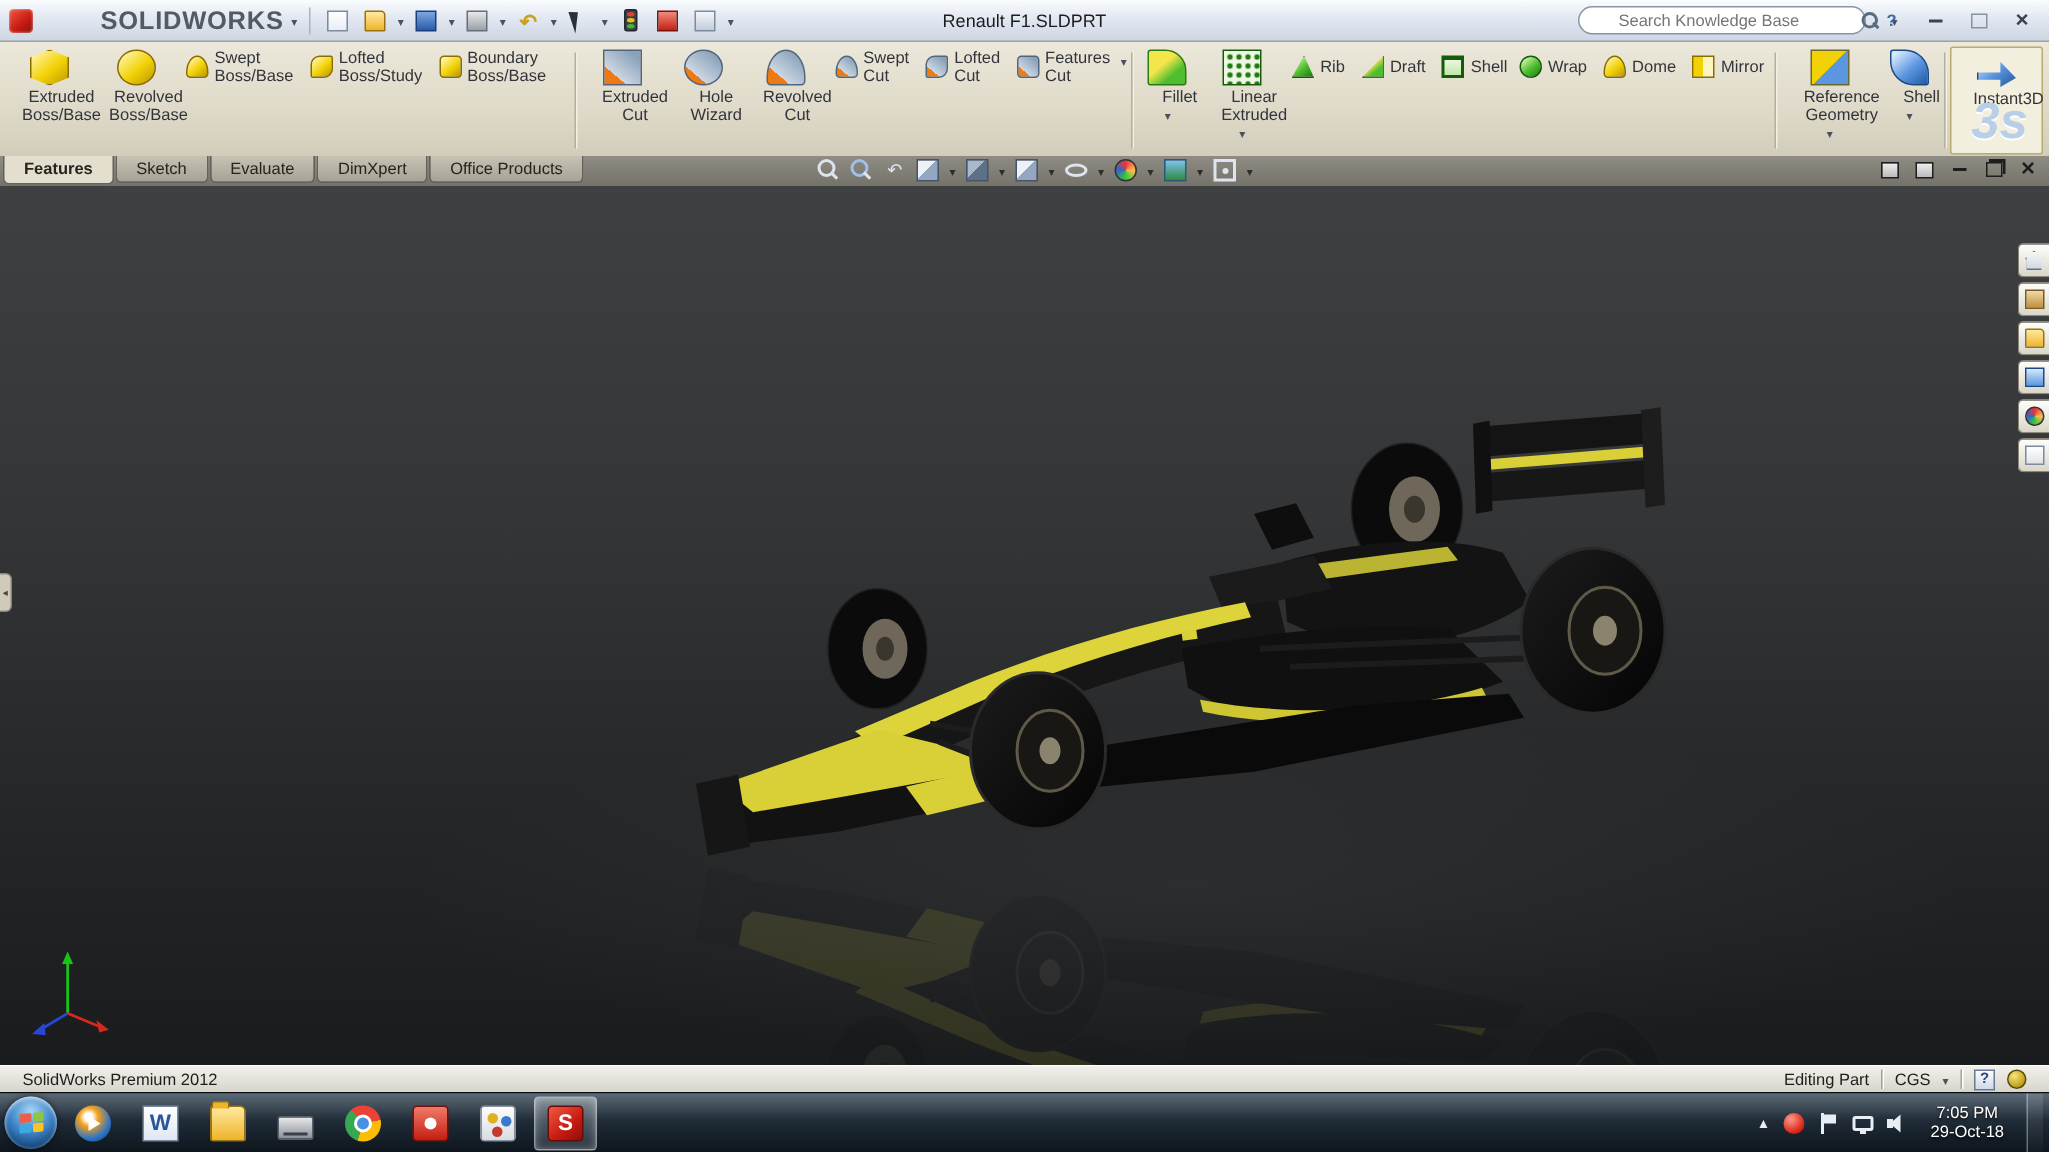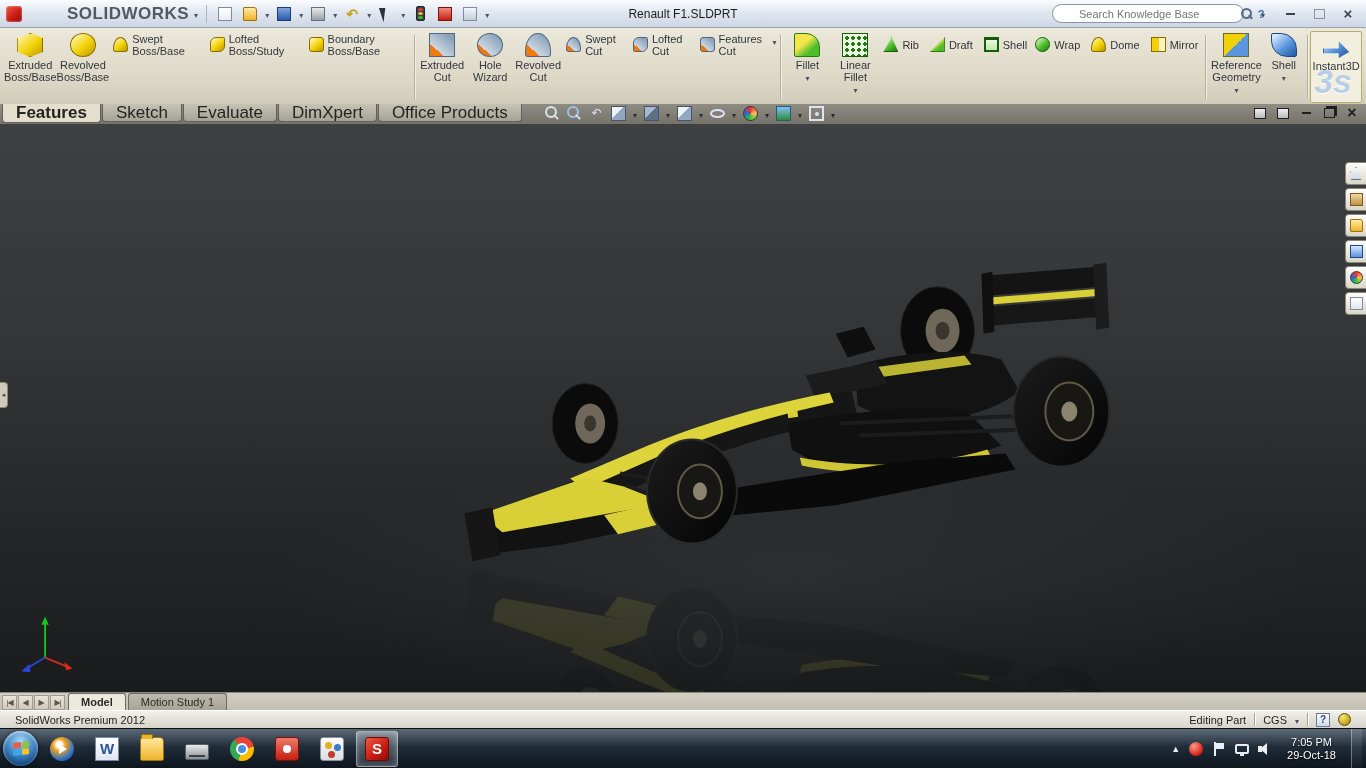--- a/index.html
+++ b/index.html
@@ -36,21 +36,21 @@
   .wbtn { width:24px; height:18px; display:flex; align-items:center; justify-content:center; color:#3c4350; font-size:11px; }
   .wg-help::before { content:"?"; font-weight:bold; color:#3a6aa8; }
   .wg-min::before { content:""; width:9px; height:2px; background:#3c4350; display:block; }
   .wg-max::before { content:""; width:9px; height:8px; border:1px solid #8a92a0; display:block; }
   .wg-close::before { content:"×"; font-size:15px; font-weight:bold; }
 
   
   .ribbon { height:76px; flex:0 0 76px; background:linear-gradient(#ece8da,#dcd7c5 70%,#d2cdba); display:flex; align-items:stretch; padding:3px 4px 1px 4px; position:relative; }
   .rsep { width:1px; background:#b3ae9d; margin:4px 3px; box-shadow:1px 0 0 #f2efe4; }
   .rlarge { width:58px; display:flex; flex-direction:column; align-items:center; padding-top:2px; text-align:center; color:#33343b; border-radius:2px; }
-  .rlarge .lab { white-space:pre-line; line-height:12px; margin-top:2px; }
+  .rlarge .lab { white-space:pre-line; line-height:12px; margin-top:2px;margin-left:16px; }
   .rlarge.toggled { background:#f3efdf; border:1px solid #b9ab6e; }
   .icon24 { width:26px; height:24px; }
   .icon16 { width:15px; height:15px; flex:0 0 15px; }
   .rsmallcol { display:flex; flex-direction:row; padding-top:5px; gap:3px; }
   .rsmall { display:flex; align-items:center; gap:4px; height:17px; color:#33343b; padding:0 4px; border-radius:2px; }
   .rcaret { height:10px; display:flex; align-items:center; justify-content:center; }
   .ib { border:1px solid rgba(0,0,0,.5); }
   .y  { background:linear-gradient(140deg,#fff3a6 10%,#f2d206 55%,#bb9600); border-color:#8a6d00; }
   .g  { background:linear-gradient(140deg,#d2f5b0 10%,#4fbe2e 55%,#1f7a10); border-color:#155c0a; }
   .cut{ background:linear-gradient(40deg,#f07a12 28%,#ccd7e3 28%,#8aa2ba 85%); border-color:#50667e; }
@@ -59,21 +59,21 @@
   .yb { background:linear-gradient(135deg,#f2d206 50%,#5b96e0 50%); border-color:#6a6a30; }
   .half{ background:linear-gradient(90deg,#f2d206 50%,#fcf4c0 50%); border-color:#8a6d00; }
   .rnd { border-radius:50%; }
   .dome{ border-radius:50% 50% 3px 3px / 75% 75% 3px 3px; }
   .hx  { clip-path:polygon(50% 0,100% 22%,100% 78%,50% 100%,0 78%,0 22%); border:none; outline:1px solid #8a6d00; outline-offset:-1px; }
   .dots{ background-color:#eef6e4; background-image:radial-gradient(circle,#1f7a10 1.6px,transparent 2.1px); background-size:6px 6px; background-position:1px 1px; border-color:#155c0a; }
   .ds-mark { position:absolute; right:14px; bottom:6px; font-size:34px; font-style:italic; font-weight:bold; color:#b9cfe8; line-height:1; text-shadow:0 1px 0 #fff; }
 
   
   .cmdstrip { height:20px; flex:0 0 20px; background:linear-gradient(#8f8c84,#75726a); display:flex; align-items:flex-start; padding-left:2px; position:relative; }
-  .ctab { height:18px; padding:0 13px; display:flex; align-items:center; font-size:17px; color:#26241f; background:linear-gradient(#c6c2b4,#a6a296); border:1px solid #64615a; border-top:none; border-radius:0 0 4px 4px; margin-right:1px; }
+  .ctab { height:18px; padding:0 13px; display:flex; align-items:center; font-size:11px; color:#26241f; background:linear-gradient(#c6c2b4,#a6a296); border:1px solid #64615a; border-top:none; border-radius:0 0 4px 4px; margin-right:1px; }
   .ctab.active { background:#e3decd; font-weight:bold; height:19px; }
   .hud { position:absolute; left:545px; top:2px; display:flex; align-items:center; gap:7px; }
   .hudic { width:15px; height:15px; position:relative; }
   .h-mag::before { content:""; position:absolute; width:8px; height:8px; border:2px solid #dde4ee; border-radius:50%; left:0; top:0; }
   .h-mag::after { content:""; position:absolute; width:6px; height:2px; background:#dde4ee; transform:rotate(45deg); left:8px; top:10px; }
   .h-mag.blue::before { border-color:#9fc0e8; }
   .h-arrow { color:#dde4ee; font-size:12px; line-height:15px; text-align:center; }
   .h-arrow::before { content:"↶"; }
   .h-cube { background:linear-gradient(135deg,#eef2f8 45%,#93a8c0 45%); border:1px solid #44556c; }
   .h-cube.dark { background:linear-gradient(135deg,#aab8cc 45%,#5c7088 45%); }
@@ -300,21 +300,21 @@
     </div>
     <div class="rsep"></div>
     <div class="rlarge">
       <span class="icon24 ib gy" style="border-radius:2px 14px 2px 2px;"></span>
       <span class="lab">Fillet</span>
       <span class="g-caret"></span>
     </div>
     <div class="rlarge">
       <span class="icon24 ib dots"></span>
       <span class="lab">Linear
-Fillet</span>
+Extruded</span>
       <span class="g-caret"></span>
     </div>
     <div class="rsmallcol">
       <div class="rsmall">
         <span class="icon16 ib g" style="clip-path:polygon(0 100%,55% 0,100% 100%);"></span>
         <span>Rib</span>
       </div>
       <div class="rsmall">
         <span class="icon16 ib gy" style="clip-path:polygon(0 100%,100% 0,100% 100%);"></span>
         <span>Draft</span>
@@ -477,32 +477,20 @@
         </div>
       <div class="tp-btn">
           <span class="tp-ic tp-ball"></span>
         </div>
       <div class="tp-btn">
           <span class="tp-ic tp-doc"></span>
         </div>
     </div>
   </div>
 
-  <div class="modelrow">
-    <span class="mnav first"></span>
-    <span class="mnav prev"></span>
-    <span class="mnav next"></span>
-    <span class="mnav last"></span>
-    <div class="mtab active">
-        <span>Model</span>
-      </div>
-    <div class="mtab">
-        <span>Motion Study 1</span>
-      </div>
-  </div>
 
   <div class="statusbar">
     <span>SolidWorks Premium 2012</span>
     <div class="sb-right">
       <span>Editing Part</span>
       <span class="sb-sep"></span>
       <span>CGS</span>
       <span class="g-caret"></span>
       <span class="sb-sep"></span>
       <span class="sb-help"></span>

